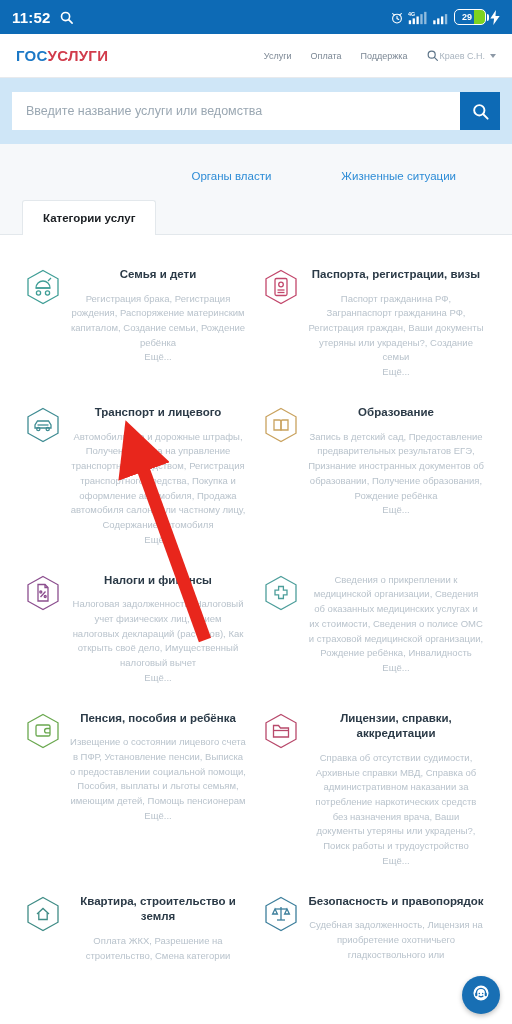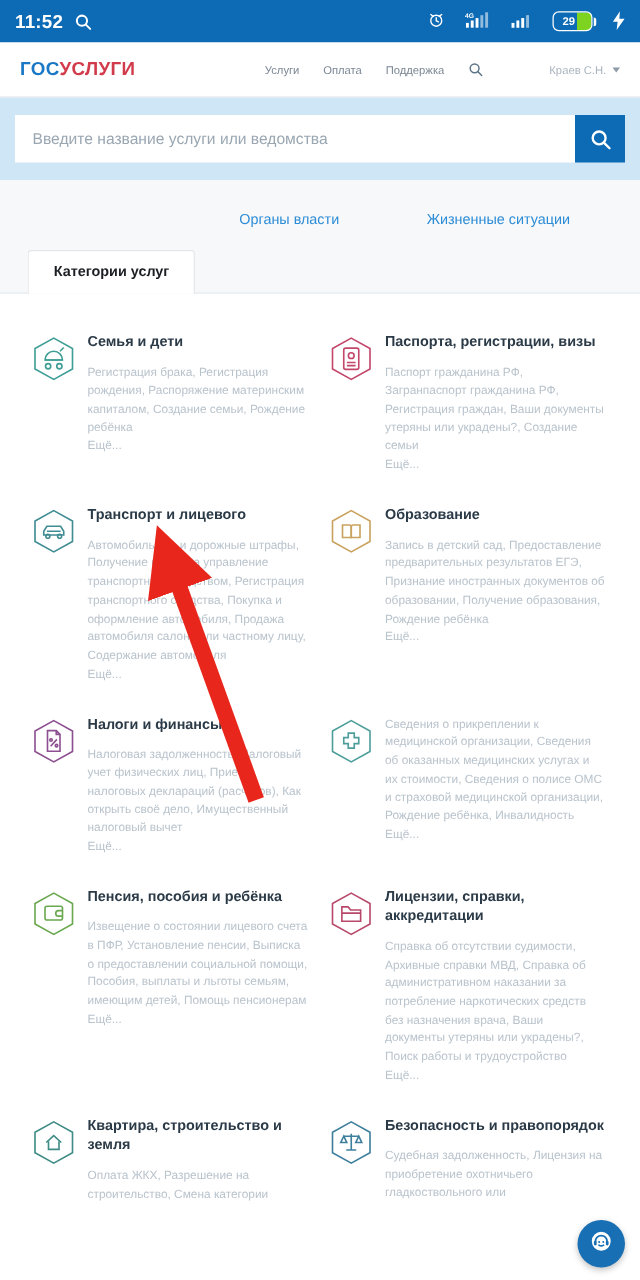--- a/index.html
+++ b/index.html
@@ -13,21 +13,21 @@
 
   
   .statusbar {
     height: 34px; background: #0d6ab5; color: #ffffff;
     display: flex; align-items: center; padding: 0 12px;
     font-size: 15px; font-weight: bold;
   }
   .sb-time { letter-spacing: .2px; margin-right: 8px; }
   .sb-left { display: flex; align-items: center; }
   .sb-spacer { flex: 1; }
-  .sb-right { display: flex; align-items: flex-start; gap: 16px; }
+  .sb-right { display: flex; align-items: flex-end; gap: 4px; }
   .icon-svg { display: block; }
   .battery {
     display: flex; align-items: center; justify-content: center;
     width: 32px; height: 16px; border: 1.6px solid #fff; border-radius: 5px;
     position: relative; font-size: 9px; font-weight: bold; color: #fff;
     background: linear-gradient(to right, transparent 0 62%, #7ed321 62% 100%);
   }
   .battery::after {
     content: ""; position: absolute; right: -4px; top: 4px;
     width: 2.5px; height: 7px; background: #fff; border-radius: 0 2px 2px 0;
@@ -41,21 +41,21 @@
   }
   .logo { font-size: 15px; font-weight: bold; letter-spacing: .3px; }
   .logo .b { color: #1b78c6; }
   .logo .r { color: #d13b4b; }
   .hdr-spacer { flex: 1; }
   .nav { display: flex; align-items: center; gap: 19px; }
   .nav-link { font-size: 9px; color: #7b8794; white-space: nowrap; }
   .nav-search { color: #5d7488; display: flex; align-items: center; }
   .user {
     display: flex; align-items: center; gap: 5px;
-    font-size: 9px; color: #a9b4bf; margin-left: 52px; white-space: nowrap;
+    font-size: 9px; color: #a9b4bf; white-space: nowrap;
   }
   .caret {
     width: 0; height: 0; border-left: 3.5px solid transparent;
     border-right: 3.5px solid transparent; border-top: 4px solid #8d99a6;
   }
 
   
   .search-band { background: #cfe6f7; padding: 14px 12px; }
   .search-row { display: flex; height: 38px; }
   .search-input {
@@ -79,21 +79,21 @@
   .tab.active {
     color: #1b1f23; font-weight: bold; background: #fff;
     border-color: #e3e8ec; border-radius: 3px 3px 0 0;
     position: relative; top: 1px; margin-top: 41px;
   }
   .tab:not(.active) { padding-left: 34px; padding-right: 34px; }
 
   
   .grid {
     display: grid; grid-template-columns: 1fr 1fr;
-    padding: 18px 18px 0 18px; background: #fff;
+    padding: 18px 18px 0 18px; background: #fff; text-align: center;
   }
   .cat { display: flex; padding: 14px 10px 14px 8px; }
   .hexwrap { width: 34px; flex: 0 0 34px; margin-right: 10px; padding-top: 2px; }
   .cat-body { flex: 1; min-width: 0; }
   .cat-title {
     font-size: 11.5px; font-weight: bold; color: #2b3a47;
     line-height: 1.35; margin-bottom: 9px;
   }
   .cat-desc { font-size: 9.5px; line-height: 1.55; color: #b9c3cc; }
   .cat-more { font-size: 9.5px; color: #b9c3cc; margin-top: 1px; }

